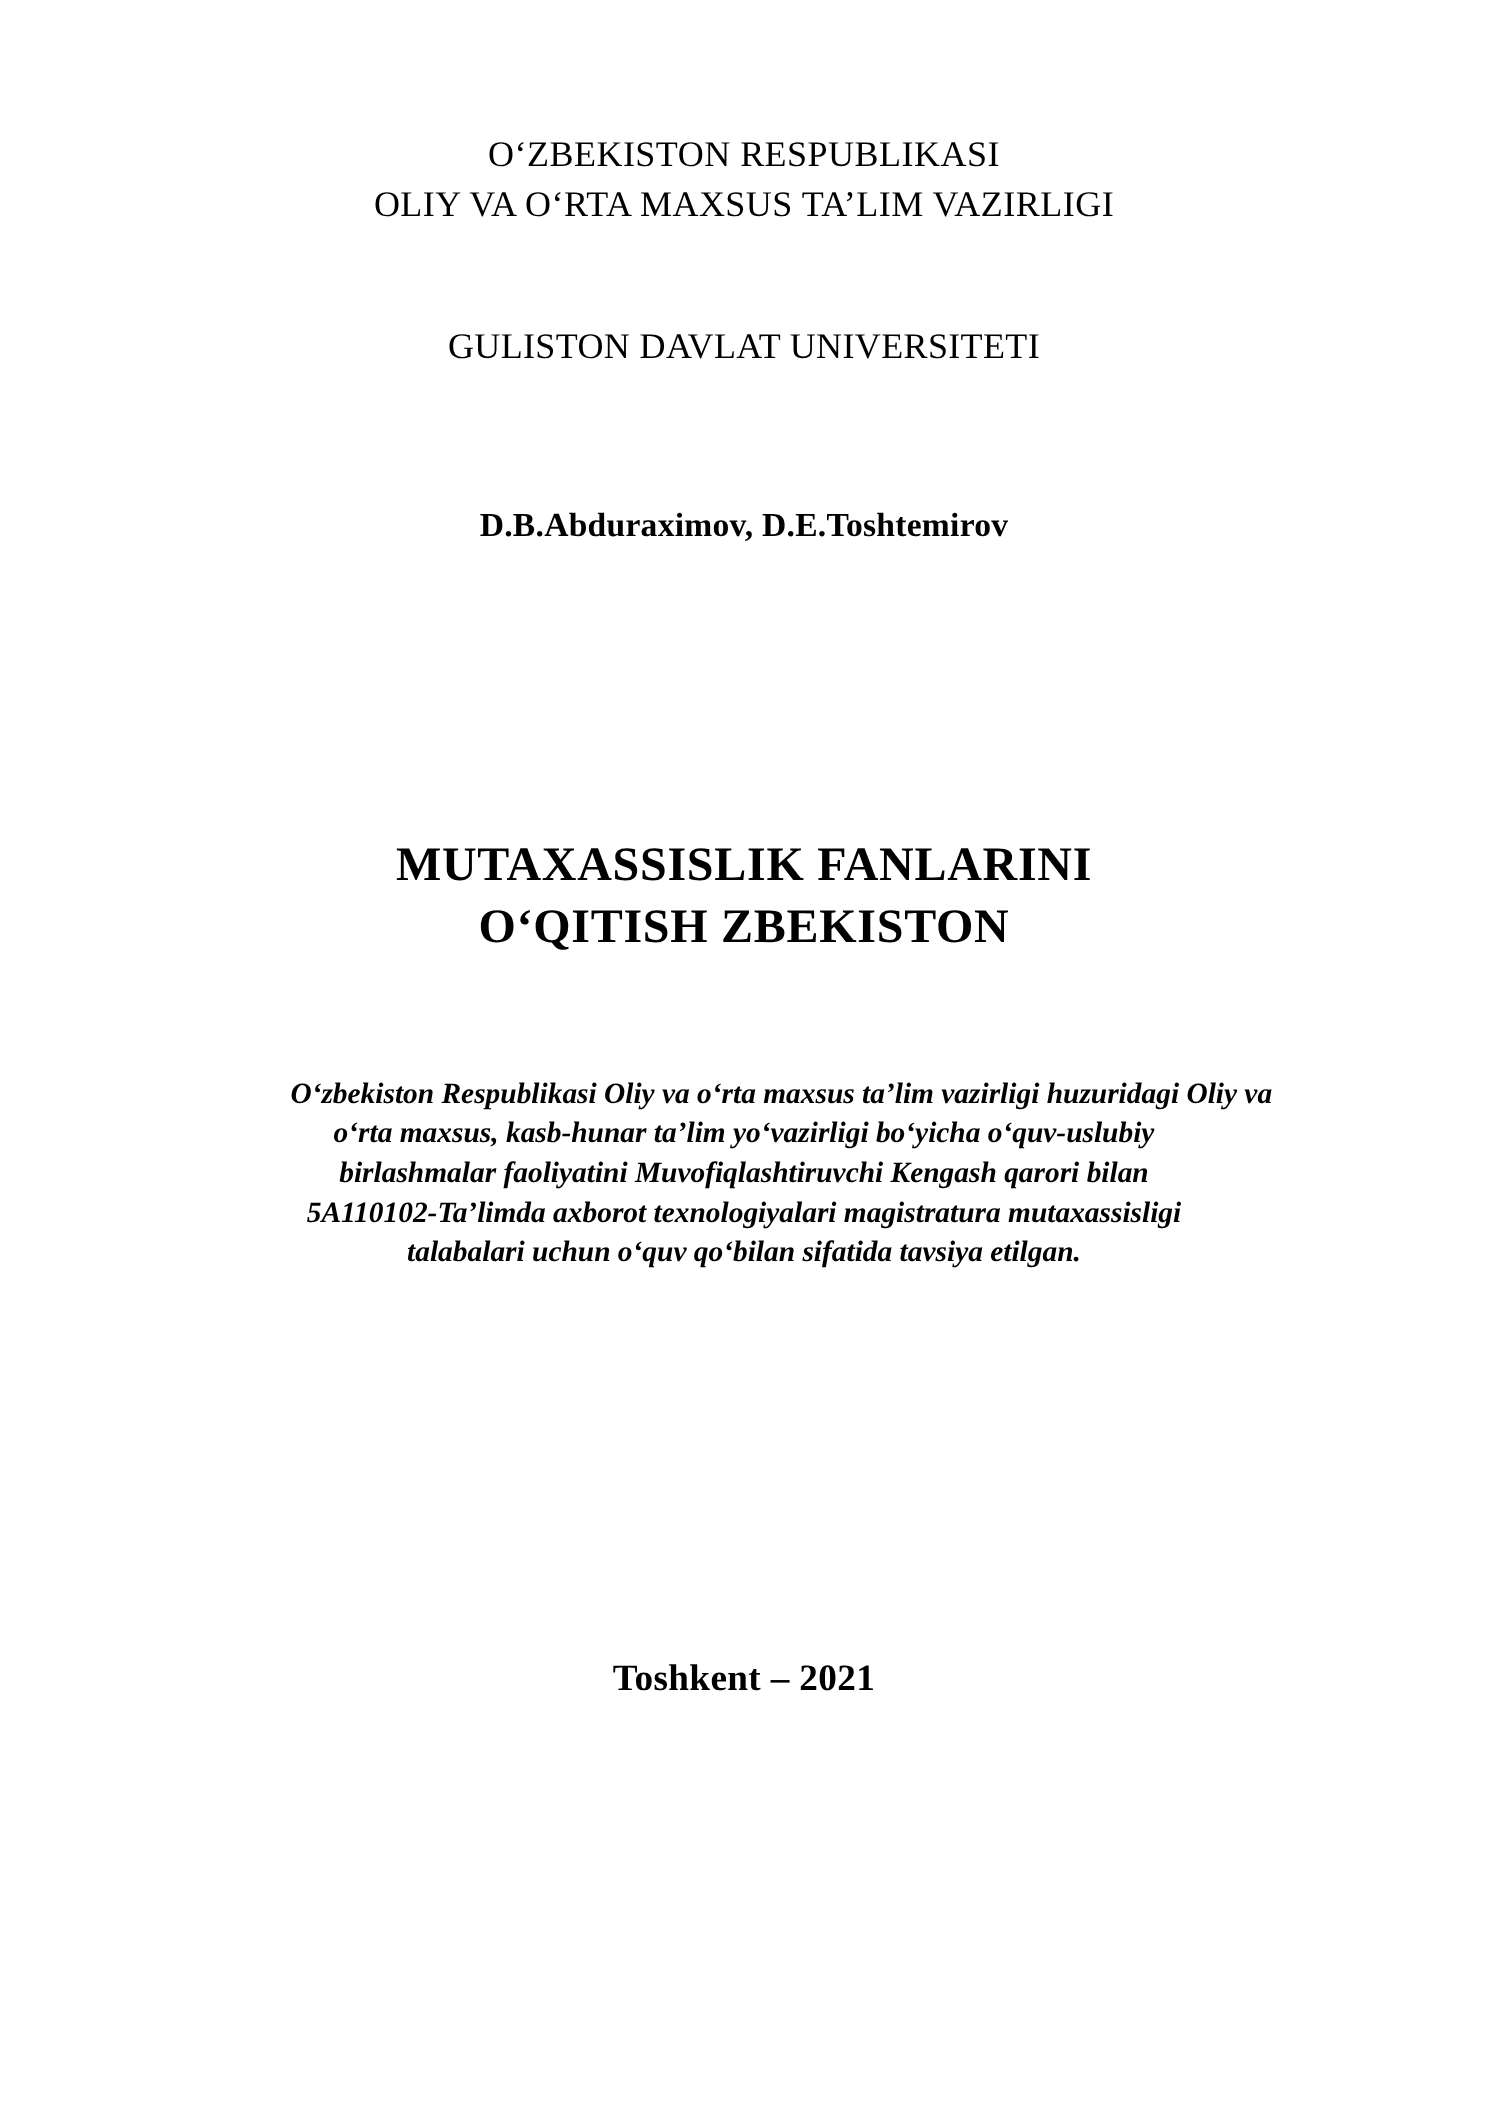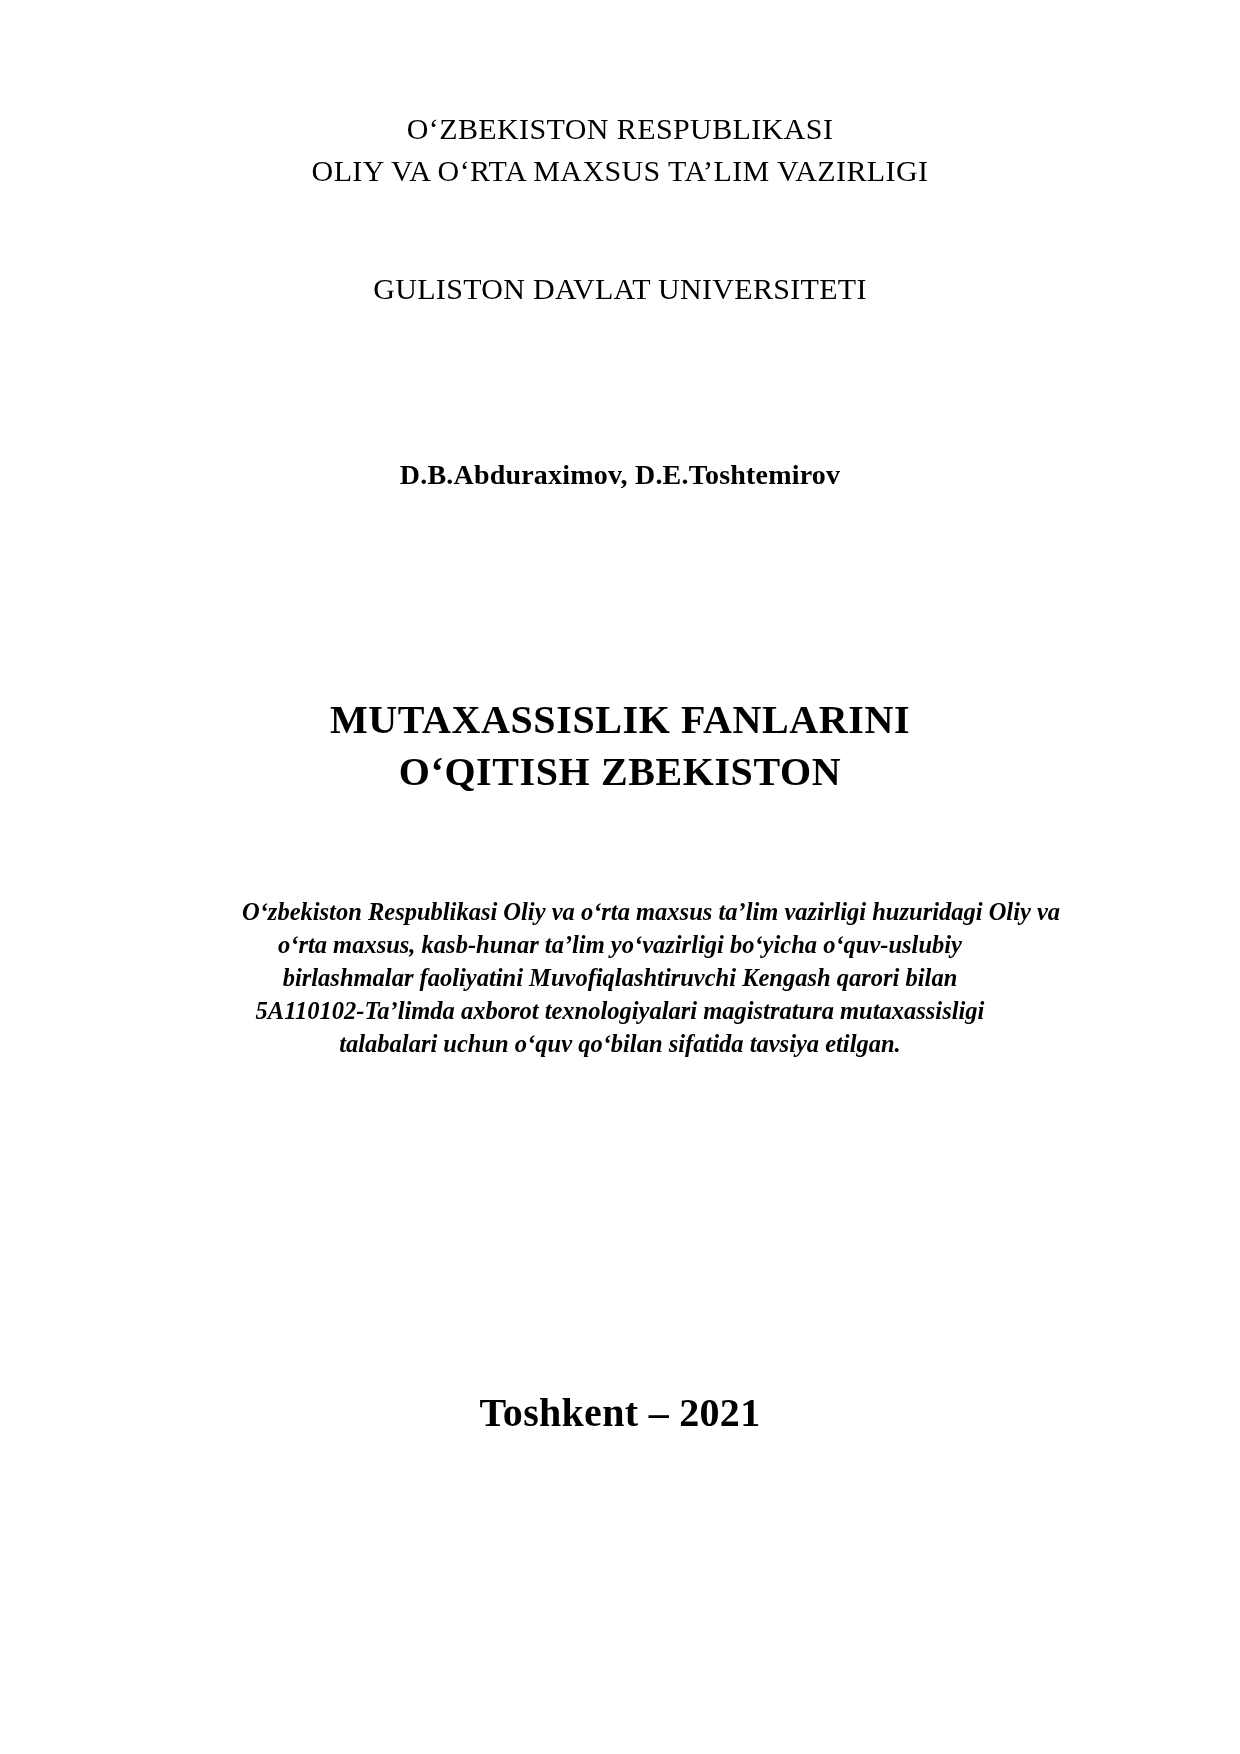--- a/index.html
+++ b/index.html
@@ -42,21 +42,20 @@
     line-height: 40px;
     letter-spacing: 0.3px;
     margin-top: 24px;
   }
   .authors {
     top: 420px;
     font-size: 28px;
     font-weight: bold;
     line-height: 38px;
     letter-spacing: 0.2px;
-    margin-top: 36px;
   }
   .doc-title {
     top: 694px;
     font-size: 40px;
     font-weight: bold;
     line-height: 52px;
     letter-spacing: 0.6px;
   }
   .doc-title .line {
     display: block;
@@ -71,25 +70,24 @@
     font-style: italic;
     line-height: 33px;
     text-align: center;
   }
   .recommendation .line {
     display: block;
     white-space: nowrap;
   }
   .imprint {
     top: 1378px;
-    font-size: 40px;
+    font-size: 31px;
     font-weight: bold;
     line-height: 40px;
     letter-spacing: 0.3px;
-    margin-top: 15px;
   }
 </style>
 </head>
 <body>
 
 <div class="page">
 
   <div class="block ministry">
     <span class="line">O‘ZBEKISTON RESPUBLIKASI</span>
     <span class="line">OLIY VA O‘RTA MAXSUS TA’LIM VAZIRLIGI</span>

